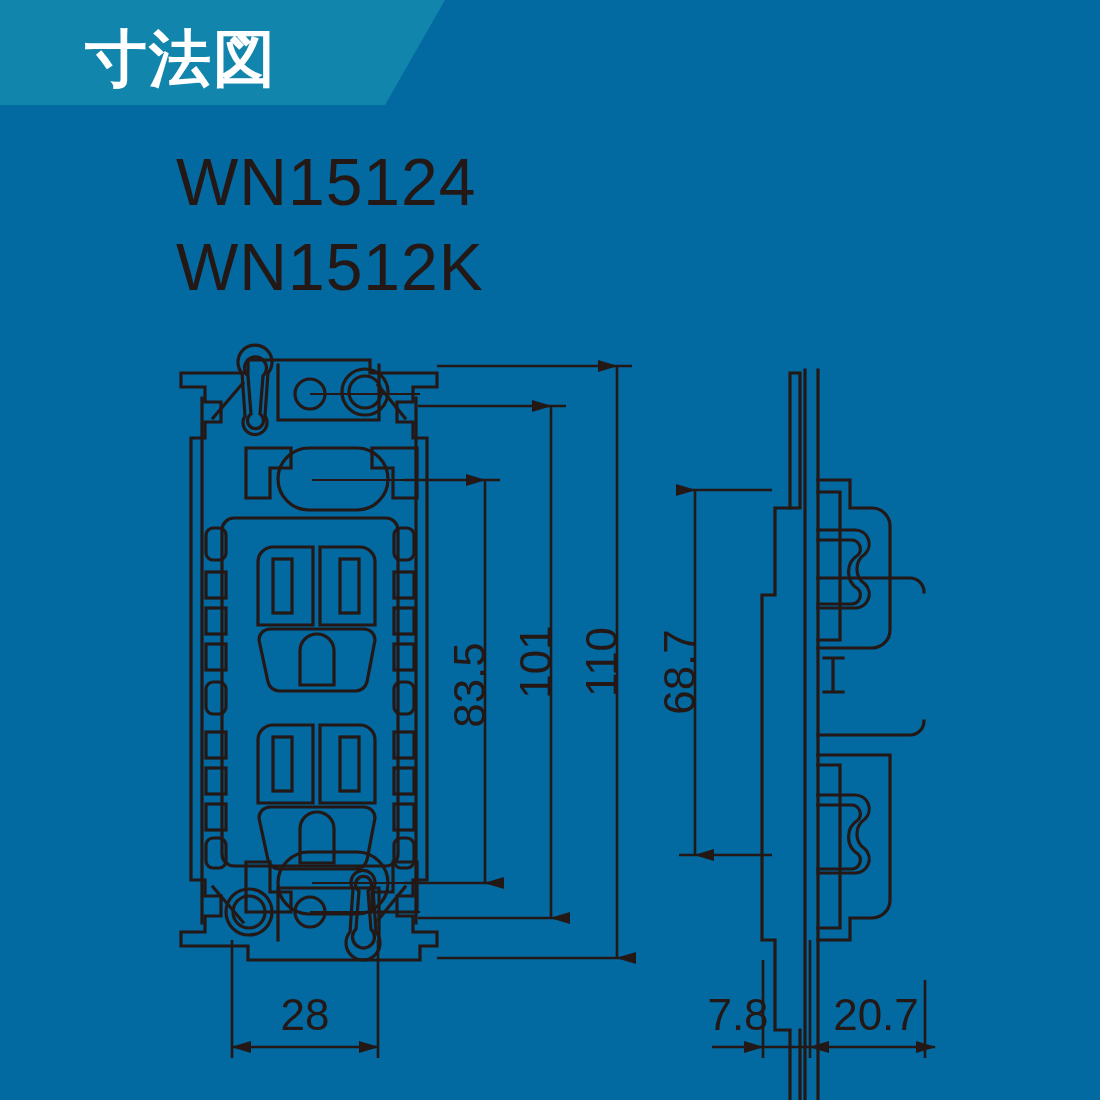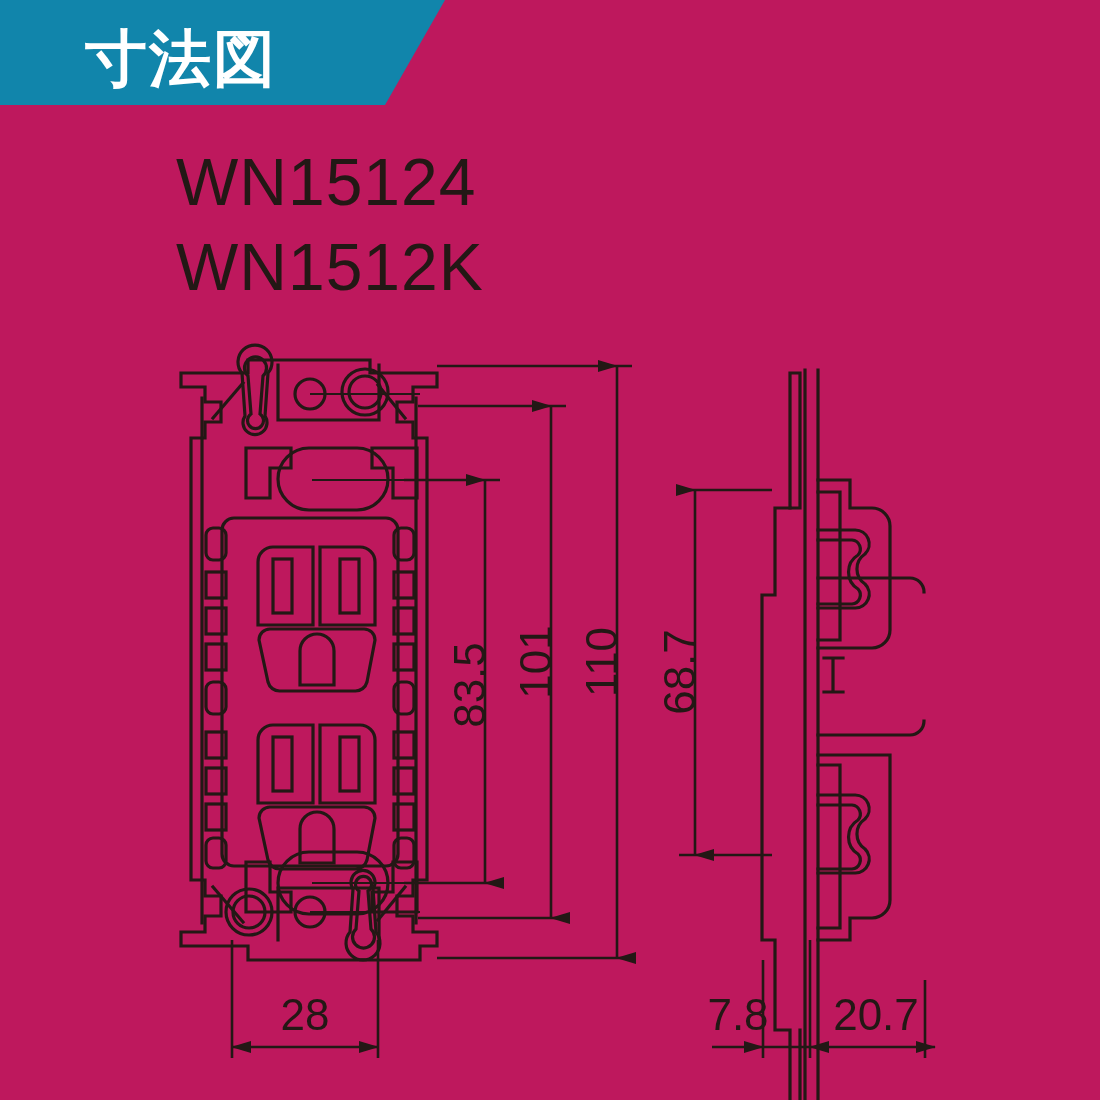--- a/index.html
+++ b/index.html
@@ -12,21 +12,21 @@
     width: 1100px;
     height: 1100px;
     font-family: "Liberation Sans", sans-serif;
     overflow: hidden;
     position: relative;
   }
   #page {
     position: relative;
     width: 1100px;
     height: 1100px;
-    background: #be185d;
+    background: #0369a1;
   }
   #page > svg {
     position: absolute;
     top: 0;
     left: 0;
     display: block;
   }
   .banner-text {
     font-family: "DejaVu Sans", "Liberation Sans", sans-serif;
     font-size: 62px;

